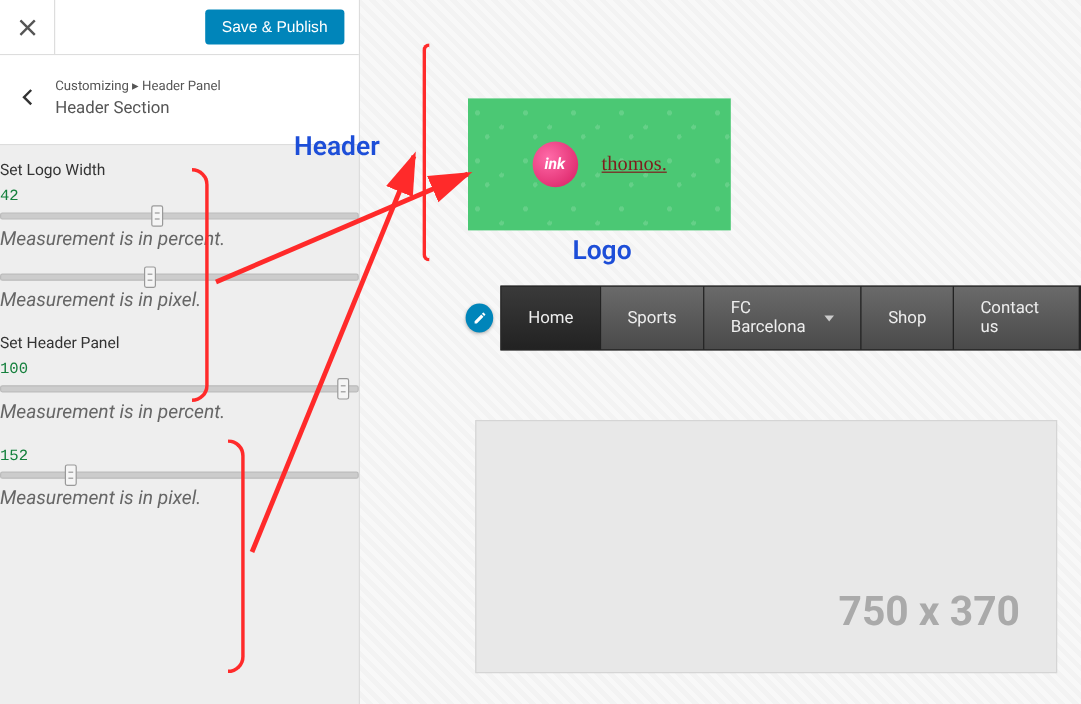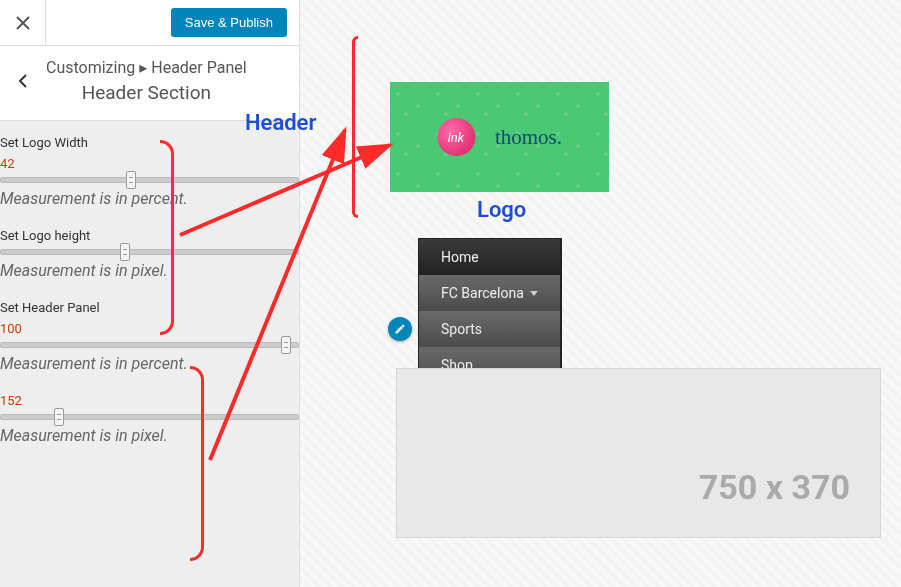--- a/index.html
+++ b/index.html
@@ -7,54 +7,54 @@
     
     .customizer-panel { position: absolute; left: 0; top: 0; width: 300px; height: 587px; background: #eeeeee; border-right: 1px solid #ddd; }
     
     .panel-header { display: flex; align-items: stretch; border-bottom: 1px solid #ddd; background: #fff; height: 46px; }
     .close-btn { width: 46px; display: flex; align-items: center; justify-content: center; border-right: 1px solid #ddd; cursor: pointer; font-size: 16px; color: #555; }
     .spacer-flex { flex: 1; }
     .save-btn { margin: 8px 12px; padding: 6px 14px; background: #0085ba; color: #fff; border: none; border-radius: 3px; cursor: pointer; font-size: 13px; }
     
     .section-header { display: flex; align-items: center; padding: 12px 16px 16px 0; border-bottom: 1px solid #ddd; background: #fff; }
     .back-btn { width: 46px; height: 46px; display: flex; align-items: center; justify-content: center; cursor: pointer; font-size: 18px; color: #333; }
-    .breadcrumb { color: #555; font-size: 16px; }
-    .section-title { font-size: 19px; font-weight: 400; color: #555; margin-top: 4px; text-align: center; }
+    .breadcrumb { color: #555; font-size: 11px; }
+    .section-title { font-size: 14px; font-weight: 400; color: #555; margin-top: 4px; }
     
     .controls { padding: 14px 0; }
     .control-group { margin-bottom: 20px; }
     .control-label { font-size: 13px; color: #333; margin-bottom: 6px; }
-    .control-value { font-size: 13px; color: #c2410c; margin-bottom: 6px; }
+    .control-value { font-size: 13px; color: #15803d; margin-bottom: 6px; font-family: Liberation Mono, monospace; }
     .slider-wrap { position: relative; margin-bottom: 6px; }
     .slider-track { height: 6px; background: #ccc; border: 1px solid #bbb; border-radius: 2px; position: relative; }
     .slider-handle { position: absolute; top: -6px; width: 10px; height: 18px; background: #f5f5f5; border: 1px solid #999; border-radius: 2px; cursor: pointer; }
     .slider-handle::before, .slider-handle::after { content:''; position:absolute; left:2px; right:2px; height:1px; background:#999; }
     .slider-handle::before { top:5px; } .slider-handle::after { bottom:5px; }
     .control-hint { font-size: 16px; font-style: italic; color: #666; }
     
     .preview-area { position: absolute; left: 300px; top: 0; width: 601px; height: 587px; background: repeating-linear-gradient(45deg, #f8f8f8, #f8f8f8 4px, #f3f3f3 4px, #f3f3f3 8px); overflow: hidden; }
     
     .site-header { position: absolute; left: 82px; top: 46px; width: 519px; }
     .header-highlight { position: absolute; left: -30px; top: -10px; width: 6px; height: 182px; border-left: 3px solid #ff2a2a; border-top: 3px solid #ff2a2a; border-bottom: 3px solid #ff2a2a; border-radius: 12px 0 0 12px; }
     
     .logo-box { width: 219px; height: 110px; background: #4bc874; position: relative; overflow: hidden; margin-top: 36px; margin-left: 8px; }
     .logo-pattern { position:absolute; inset:0; opacity:0.15; background: radial-gradient(circle at 20% 30%, #fff 2px, transparent 2px), radial-gradient(circle at 70% 60%, #fff 2px, transparent 2px), radial-gradient(circle at 40% 80%, #fff 2px, transparent 2px); background-size: 40px 40px; }
     .logo-inner { position:absolute; left:50%; top:50%; transform:translate(-50%,-50%); display:flex; align-items:center; }
-    .logo-circle { width:38px; height:38px; border-radius:50%; background: radial-gradient(circle at 35% 35%, #ff6aa8, #d81b60); display:flex; align-items:center; justify-content:center; color:#fff; font-size:13px; font-style:italic; font-weight:normal; margin-right:20px; }
-    .logo-text { font-size:21px; color:#0c4a6e; font-family: cursive; }
+    .logo-circle { width:38px; height:38px; border-radius:50%; background: radial-gradient(circle at 35% 35%, #ff6aa8, #d81b60); display:flex; align-items:center; justify-content:center; color:#fff; font-size:13px; font-style:italic; font-weight:bold; margin-right:20px; }
+    .logo-text { font-size:17px; color:#7f1d1d; font-family: cursive; text-decoration: underline; }
     
     .nav-row { position:absolute; left: 88px; top: 238px; display:flex; align-items:center; }
     .edit-badge { width:24px; height:24px; border-radius:50%; background:#0085ba; display:flex; align-items:center; justify-content:center; margin-right:6px; box-shadow:0 1px 3px rgba(0,0,0,0.3); }
     .edit-badge svg { width:12px; height:12px; fill:#fff; }
-    .nav-bar { display:flex; background:#333; border:1px solid #222;flex-direction:column; }
+    .nav-bar { display:flex; background:#333; border:1px solid #222; }
     .nav-item { padding: 10px 22px; color:#eee; font-size:14px; border-right:1px solid #222; background: linear-gradient(#6a6a6a,#4a4a4a); cursor:pointer; display:flex; align-items:center; gap:6px; }
     .nav-item.active { background: linear-gradient(#3a3a3a,#222); }
     .chevron-down { width:0; height:0; border-left:4px solid transparent; border-right:4px solid transparent; border-top:5px solid #ccc; }
     
-    .content-placeholder { position:absolute; left:96px; top:368px; width:485px; height:170px; background: #e8e8e8; border:1px solid #d5d5d5; display:flex; align-items:center; justify-content:center;text-decoration:underline; }
+    .content-placeholder { position:absolute; left:96px; top:350px; width:485px; height:211px; background: #e8e8e8; border:1px solid #d5d5d5; display:flex; align-items:center; justify-content:center;text-decoration:underline; }
     .placeholder-inner { position:absolute; right:30px; bottom:30px; font-size:34px; font-weight:bold; color:#aaa; }
     
     .annotation { position:absolute; color:#1d4ed8; font-size:22px; font-weight:600; pointer-events:none; }
     .bracket { position:absolute; border-right: 3px solid #ff2a2a; border-radius: 0 16px 16px 0; pointer-events:none; }
     
     svg.arrow { position:absolute; pointer-events:none; }
   </style>
 </head>
 <body>
 
@@ -89,21 +89,20 @@
       <div class="control-group">
     <div class="control-label">Set Logo Width</div>
     <div class="control-value">42</div>
     <div class="slider-wrap">
       <div class="slider-track"></div>
       <div class="slider-handle" style="left:42%"></div>
     </div>
     <div class="control-hint">Measurement is in percent.</div>
       </div>
       <div class="control-group">
-    <div class="control-label">Set Logo height</div>
     <div class="slider-wrap">
       <div class="slider-track"></div>
       <div class="slider-handle" style="left:40%"></div>
     </div>
     <div class="control-hint">Measurement is in pixel.</div>
       </div>
       <div class="control-group">
     <div class="control-label">Set Header Panel</div>
     <div class="control-value">100</div>
     <div class="slider-wrap">
@@ -139,25 +138,25 @@
     <div class="edit-badge">
       <svg viewBox="0 0 24 24">
           <path d="M3 17.25V21h3.75L17.81 9.94l-3.75-3.75L3 17.25zM20.71 7.04a1 1 0 000-1.41l-2.34-2.34a1 1 0 00-1.41 0l-1.83 1.83 3.75 3.75 1.83-1.83z"></path>
         </svg>
     </div>
     <div class="nav-bar" id="navbar">
         <div class="nav-item active">
           <span>Home</span>
         </div>
         <div class="nav-item">
+          <span>Sports</span>
+        </div>
+        <div class="nav-item">
           <span>FC Barcelona</span>
           <span class="chevron-down"></span>
-        </div>
-        <div class="nav-item">
-          <span>Sports</span>
         </div>
         <div class="nav-item">
           <span>Shop</span>
         </div>
         <div class="nav-item">
           <span>Contact us</span>
         </div>
       </div>
   </div>
 

